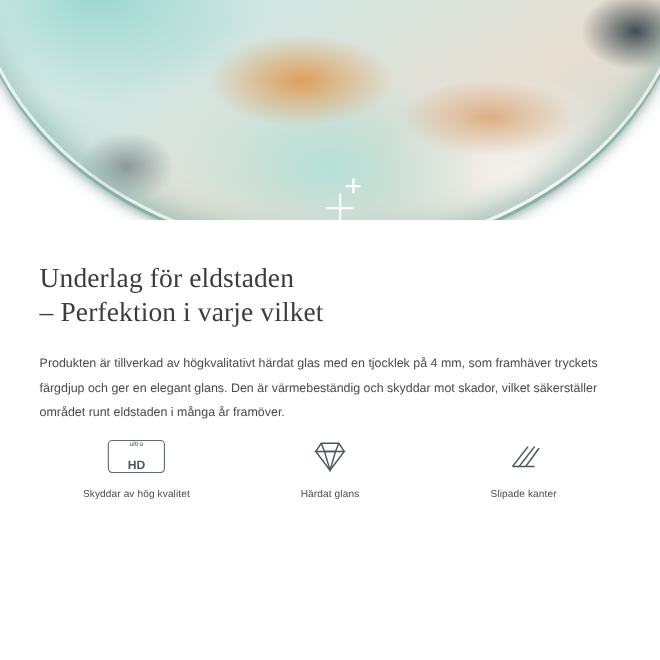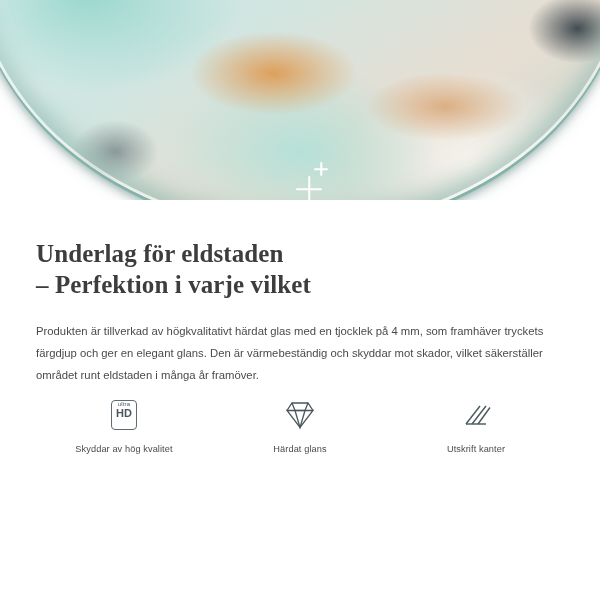--- a/index.html
+++ b/index.html
@@ -86,21 +86,21 @@
   .sparkle .v { width: 1.5px; top: 0; left: 50%; transform: translateX(-50%); }
 
   
   .content { position: absolute; left: 0; top: 200px; width: 600px; }
   .headline {
     font-family: "Liberation Serif", serif;
     font-size: 25px;
     line-height: 31px;
     color: #3d3d3d;
     margin: 38px 0 0 36px;
-    font-weight: 700;
+    font-weight: 400;
     letter-spacing: 0.1px;
   }
   .headline .l2 { display: block; }
   .paragraph {
     margin: 20px 36px 0 36px;
     font-size: 11.3px;
     line-height: 22px;
     color: #4a4a4a;
     max-width: 524px;
   }
@@ -127,25 +127,25 @@
     justify-content: center;
   }
   .feature .cap {
     margin-top: 6px;
     font-size: 9.2px;
     color: #4a4a4a;
     text-align: center;
     letter-spacing: 0.1px;
   }
   .hd-badge {
-    width: 26px; height: 30px;
+    width: 52px; height: 30px;
     border: 1.4px solid #5f6b70;
     border-radius: 4px;
     display: flex; flex-direction: column;
-    align-items: center; justify-content: flex-start;
+    align-items: center; justify-content: space-between;
     color: #4a565b;
     line-height: 1;
   }
   .hd-badge .t { font-size: 6px; letter-spacing: 0.2px; }
   .hd-badge .b { font-size: 11px; font-weight: bold; margin-top: 1px; }
 </style>
 </head>
 <body>
 
 <div class="page">
@@ -200,18 +200,18 @@
 
     <div class="feature">
       <div class="ico">
         <svg width="36" height="30" viewBox="0 0 36 30" fill="none" stroke="#4a565b" stroke-width="1.4">
           <path d="M8 24 L22 6"></path>
           <path d="M14 24 L28 6"></path>
           <path d="M20 24 L32 7.5"></path>
           <path d="M8 24 H28"></path>
         </svg>
       </div>
-      <div class="cap">Utskrift kanter</div>
+      <div class="cap">Slipade kanter</div>
     </div>
 
 
   </div>
 </div>
 
 </body></html>

